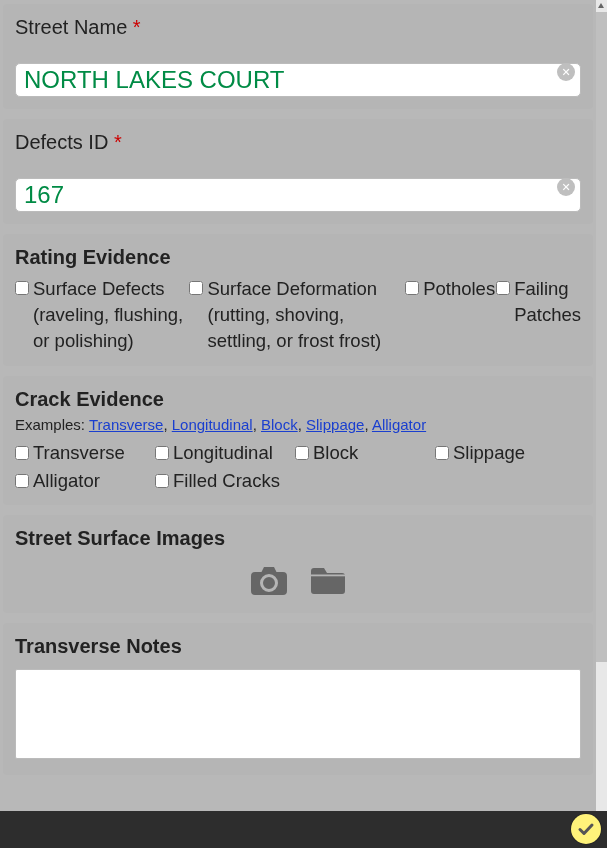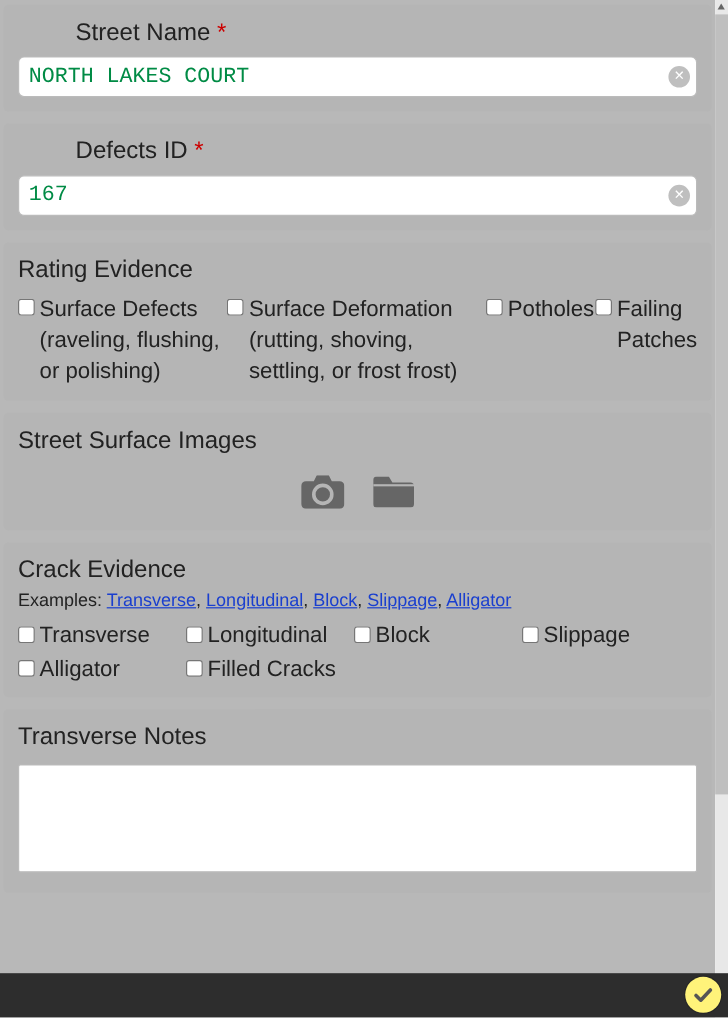--- a/index.html
+++ b/index.html
@@ -4,27 +4,27 @@
   <style>
     * { margin: 0; padding: 0; box-sizing: border-box; }
     html, body { width: 607px; height: 848px; font-family: "Segoe UI", Arial, sans-serif; overflow: hidden; position: relative; }
     .viewport { width: 596px; height: 848px; overflow-y: scroll; background: #b8b8b8; }
     .scrollbar-gutter { position: absolute; right: 0; top: 0; width: 11px; height: 848px; background: #e8e8e8; }
     .scrollbar-gutter .arrow-up { position: absolute; top: 3px; left: 2px; width: 0; height: 0; border-left: 3.5px solid transparent; border-right: 3.5px solid transparent; border-bottom: 5px solid #666; }
     .scrollbar-gutter .arrow-down { position: absolute; bottom: 3px; left: 2px; width: 0; height: 0; border-left: 3.5px solid transparent; border-right: 3.5px solid transparent; border-top: 5px solid #666; }
     .scrollbar-gutter .thumb { position: absolute; top: 12px; left: 0; width: 11px; height: 650px; background: #bfbfbf; }
     .inner { padding: 0; }
     .section { background: #b5b5b5; border-radius: 4px; margin: 4px 3px 10px 3px; padding: 12px 12px 12px 12px; }
-    .label-row { font-size: 20px; color: #222; margin-bottom: 8px; font-weight: 400; margin-left: 48px; }
+    .label-row { font-size: 20px; color: #222; margin-bottom: 8px; font-weight: 400; }
     .req { color: #cc0000; }
     .input-wrap { position: relative; }
-    .text-input { width: 100%; height: 34px; border: 1px solid #bbb; border-radius: 5px; padding: 4px 32px 4px 8px; font-size: 18px; color: #008b45; background: #fff; outline: none; font-family: Liberation Mono, monospace; }
+    .text-input { width: 100%; height: 34px; border: 1px solid #bbb; border-radius: 5px; padding: 4px 32px 4px 8px; font-size: 24px; color: #008b45; background: #fff; outline: none; font-family: Liberation Sans, sans-serif; margin-top: 16px; }
     .clear-btn { position: absolute; right: 6px; top: 50%; transform: translateY(-50%); width: 18px; height: 18px; border-radius: 50%; background: #bfbfbf; cursor: pointer; display: flex; align-items: center; justify-content: center; }
     .clear-btn::before { content: "✕"; color: #fff; font-size: 11px; line-height: 1; }
-    .section-title { font-size: 20px; color: #222; margin-bottom: 5px; font-weight: 400; }
+    .section-title { font-size: 20px; color: #222; margin-bottom: 5px; font-weight: 700; }
     .check-list { display: flex; flex-direction: row; gap: 1px; margin-top: 7px; }
     .check-item { display: flex; align-items: flex-start; gap: 4px; font-size: 18.5px; color: #222; line-height: 1.4; }
     .check-item input[type="checkbox"] { margin-top: 5px; width: 14px; height: 14px; cursor: pointer; flex-shrink: 0; }
     .examples-line { font-size: 15px; color: #222; margin-top: 2px; margin-bottom: 7px; }
     .examples-line a { color: #1a3fcf; text-decoration: underline; cursor: pointer; }
     .crack-grid { display: grid; grid-template-columns: 140px 140px 140px 1fr; row-gap: 2px; margin-top: 5px; }
     .crack-grid .check-item { font-size: 18.5px; align-items: center; }
     .crack-grid .check-item input[type="checkbox"]{ margin-top: 0; }
     .img-row { display: flex; gap: 24px; justify-content: center; align-items: center; padding: 12px 0 6px; }
     .cam-icon svg, .folder-icon svg { display: block; }
@@ -83,37 +83,20 @@
             <span>Potholes</span>
           </label>
           <label class="check-item">
             <input type="checkbox" style="">
             <span>Failing Patches</span>
           </label>
         </div>
     </div>
 
     <div class="section">
-      <div class="section-title">Street Surface Images</div>
-      <div class="img-row">
-        <span class="cam-icon">
-          <svg width="36" height="28" viewBox="0 0 36 28">
-              <path fill="#666" d="M13 0h10l2.5 5H32a4 4 0 0 1 4 4v15a4 4 0 0 1-4 4H4a4 4 0 0 1-4-4V9a4 4 0 0 1 4-4h6.5L13 0zm5 7a9 9 0 1 0 0 18 9 9 0 0 0 0-18zm0 3a6 6 0 1 1 0 12 6 6 0 0 1 0-12z"></path>
-            </svg>
-        </span>
-        <span class="folder-icon">
-          <svg width="34" height="26" viewBox="0 0 34 26">
-              <path fill="#666" d="M0 3a3 3 0 0 1 3-3h10l3 5h15a3 3 0 0 1 3 3v15a3 3 0 0 1-3 3H3a3 3 0 0 1-3-3V3z"></path>
-              <rect fill="#b5b5b5" x="0" y="6.5" width="34" height="1.8"></rect>
-            </svg>
-        </span>
-      </div>
-    </div>
-
-    <div class="section">
       <div class="section-title">Crack Evidence</div>
       <div class="examples-line">
         <span>Examples: </span><span id="examples-links"><a>Transverse</a>, <a>Longitudinal</a>, <a>Block</a>, <a>Slippage</a>, <a>Alligator</a></span>
       </div>
       <div class="crack-grid" id="crack-list">
           <label class="check-item">
             <input type="checkbox" style="">
             <span>Transverse</span>
           </label>
           <label class="check-item">
@@ -132,20 +115,37 @@
             <input type="checkbox" style="">
             <span>Alligator</span>
           </label>
           <label class="check-item">
             <input type="checkbox" style="">
             <span>Filled Cracks</span>
           </label>
         </div>
     </div>
 
+    <div class="section">
+      <div class="section-title">Street Surface Images</div>
+      <div class="img-row">
+        <span class="cam-icon">
+          <svg width="36" height="28" viewBox="0 0 36 28">
+              <path fill="#666" d="M13 0h10l2.5 5H32a4 4 0 0 1 4 4v15a4 4 0 0 1-4 4H4a4 4 0 0 1-4-4V9a4 4 0 0 1 4-4h6.5L13 0zm5 7a9 9 0 1 0 0 18 9 9 0 0 0 0-18zm0 3a6 6 0 1 1 0 12 6 6 0 0 1 0-12z"></path>
+            </svg>
+        </span>
+        <span class="folder-icon">
+          <svg width="34" height="26" viewBox="0 0 34 26">
+              <path fill="#666" d="M0 3a3 3 0 0 1 3-3h10l3 5h15a3 3 0 0 1 3 3v15a3 3 0 0 1-3 3H3a3 3 0 0 1-3-3V3z"></path>
+              <rect fill="#b5b5b5" x="0" y="6.5" width="34" height="1.8"></rect>
+            </svg>
+        </span>
+      </div>
+    </div>
+
     <div class="section" style="margin-bottom:50px;">
       <div class="section-title">Transverse Notes</div>
       <textarea class="notes-area" style=""></textarea>
     </div>
 
   </div>
 </div>
 
 <div class="footer-bar"></div>
 <div class="ok-badge">

